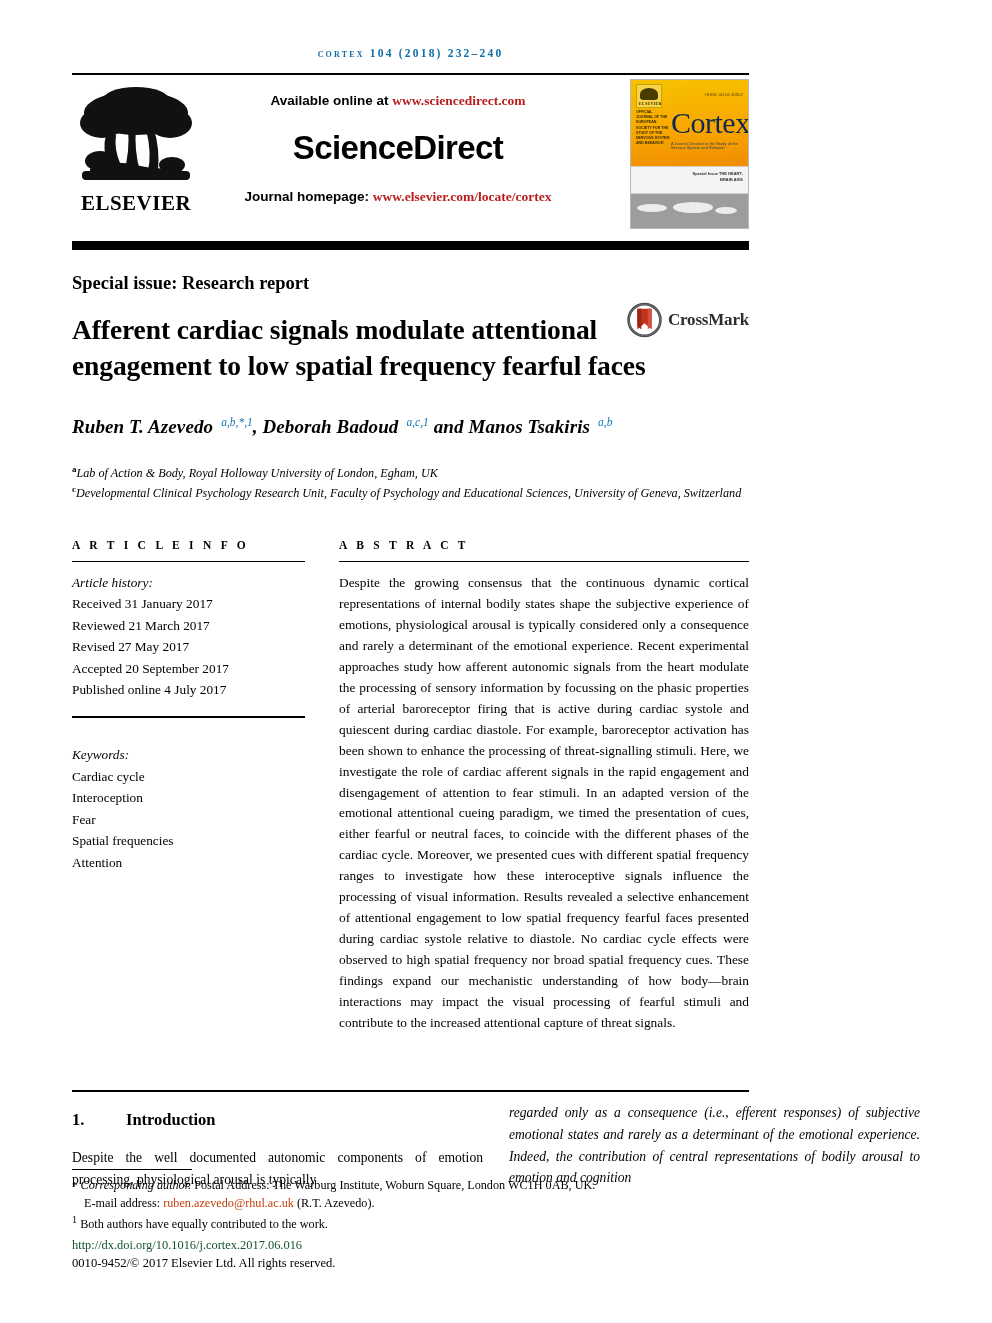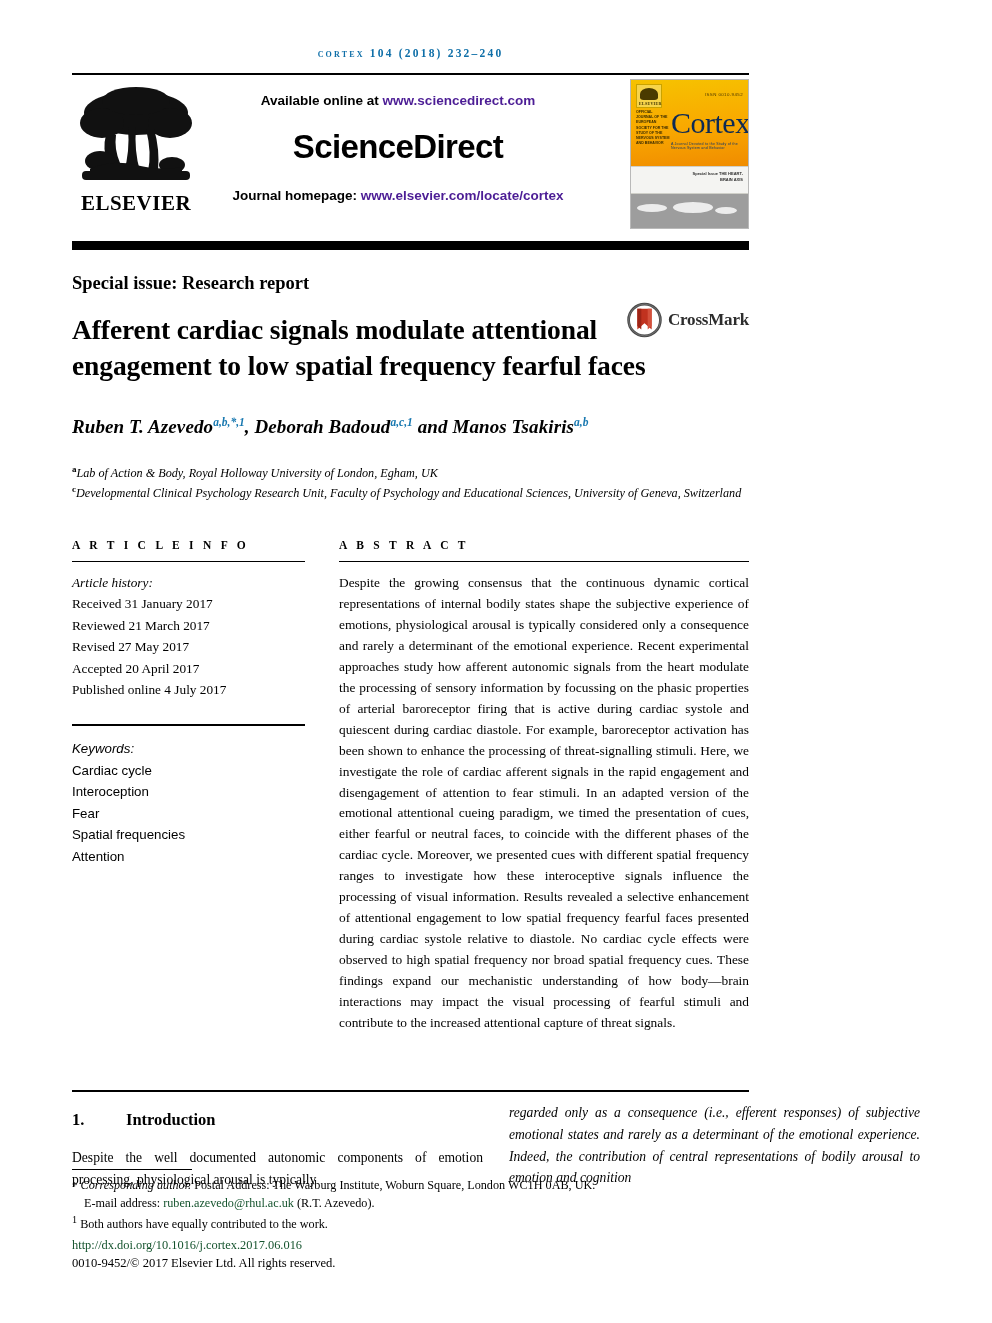--- a/index.html
+++ b/index.html
@@ -67,22 +67,23 @@
     text-align: center;
   }
   .avail-line {
     font-family: "Liberation Sans", sans-serif;
     font-size: 13.5px;
     font-weight: 700;
     color: #000;
     margin-bottom: 20px;
   }
   .avail-line a, .homepage-line a {
-    color: #4c1d95;
+    color: #b91c1c;
     text-decoration: none;
+    font-family: Liberation Serif, serif;
   }
   .sciencedirect {
     font-family: "Liberation Sans", sans-serif;
     font-size: 33px;
     font-weight: 700;
     letter-spacing: -0.6px;
     margin-bottom: 22px;
   }
   .homepage-line {
     font-family: "Liberation Sans", sans-serif;
@@ -221,23 +222,24 @@
     font-style: italic;
     font-weight: 700;
     font-size: 19px;
     margin-top: 33px;
     letter-spacing: 0.1px;
   }
   .authors sup {
     color: #1878b0;
     font-size: 11.5px;
     font-style: italic;
-    font-weight: 700;
+    font-weight: 400;
     vertical-align: super;
     letter-spacing: 0;
+    margin-left: 8px;
   }
   .affils {
     margin-top: 25px;
     font-family: "Liberation Serif", serif;
     font-style: italic;
     font-size: 12.2px;
     line-height: 1.54;
   }
   .affils sup {
     font-style: normal;
@@ -265,23 +267,23 @@
 
   .info-body {
     padding-top: 10px;
     font-family: "Liberation Serif", serif;
     font-size: 13.3px;
     line-height: 1.62;
   }
   .info-body .lbl { font-style: italic; }
   .kw-block {
     border-top: 2.2px solid #000;
-    margin-top: 23px;
-    padding-top: 12px;
-    font-family: Liberation Sans, sans-serif;
+    margin-top: 15px;
+    padding-top: 26px;
+    font-family: Liberation Serif, serif;
     font-size: 13.3px;
     line-height: 1.62;
   }
   .kw-block .lbl { font-style: italic; }
 
   .abs-body {
     padding-top: 11px;
     font-family: "Liberation Serif", serif;
     font-size: 13.4px;
     line-height: 1.565;
@@ -335,21 +337,21 @@
   }
   .fn {
     font-family: "Liberation Serif", serif;
     font-size: 12.2px;
     line-height: 1.48;
     padding-left: 12px;
     text-indent: -12px;
   }
   .fn .star { font-size: 11px; }
   .fn em { font-style: italic; }
-  .fn a { color: #14532d; text-decoration: none; }
+  .fn a { color: #c2410c; text-decoration: none; }
   .fn-indent { padding-left: 12px; text-indent: 0; }
   .doi {
     font-family: "Liberation Serif", serif;
     font-size: 12.4px;
     color: #14532d;
     margin-top: 5px;
   }
   .issn {
     font-family: "Liberation Serif", serif;
     font-size: 12.6px;
@@ -448,21 +450,21 @@
   <div class="info-wrap">
 
     <div class="col-info">
       <div class="sec-head">A R T I C L E  I N F O</div>
       <div class="rule-thin"></div>
       <div class="info-body">
         <div class="lbl">Article history:</div>
         <div>Received 31 January 2017</div>
         <div>Reviewed 21 March 2017</div>
         <div>Revised 27 May 2017</div>
-        <div>Accepted 20 April 2017</div>
+        <div>Accepted 20 September 2017</div>
         <div>Published online 4 July 2017</div>
       </div>
       <div class="kw-block">
         <div class="lbl">Keywords:</div>
         <div>Cardiac cycle</div>
         <div>Interoception</div>
         <div>Fear</div>
         <div>Spatial frequencies</div>
         <div>Attention</div>
       </div>

